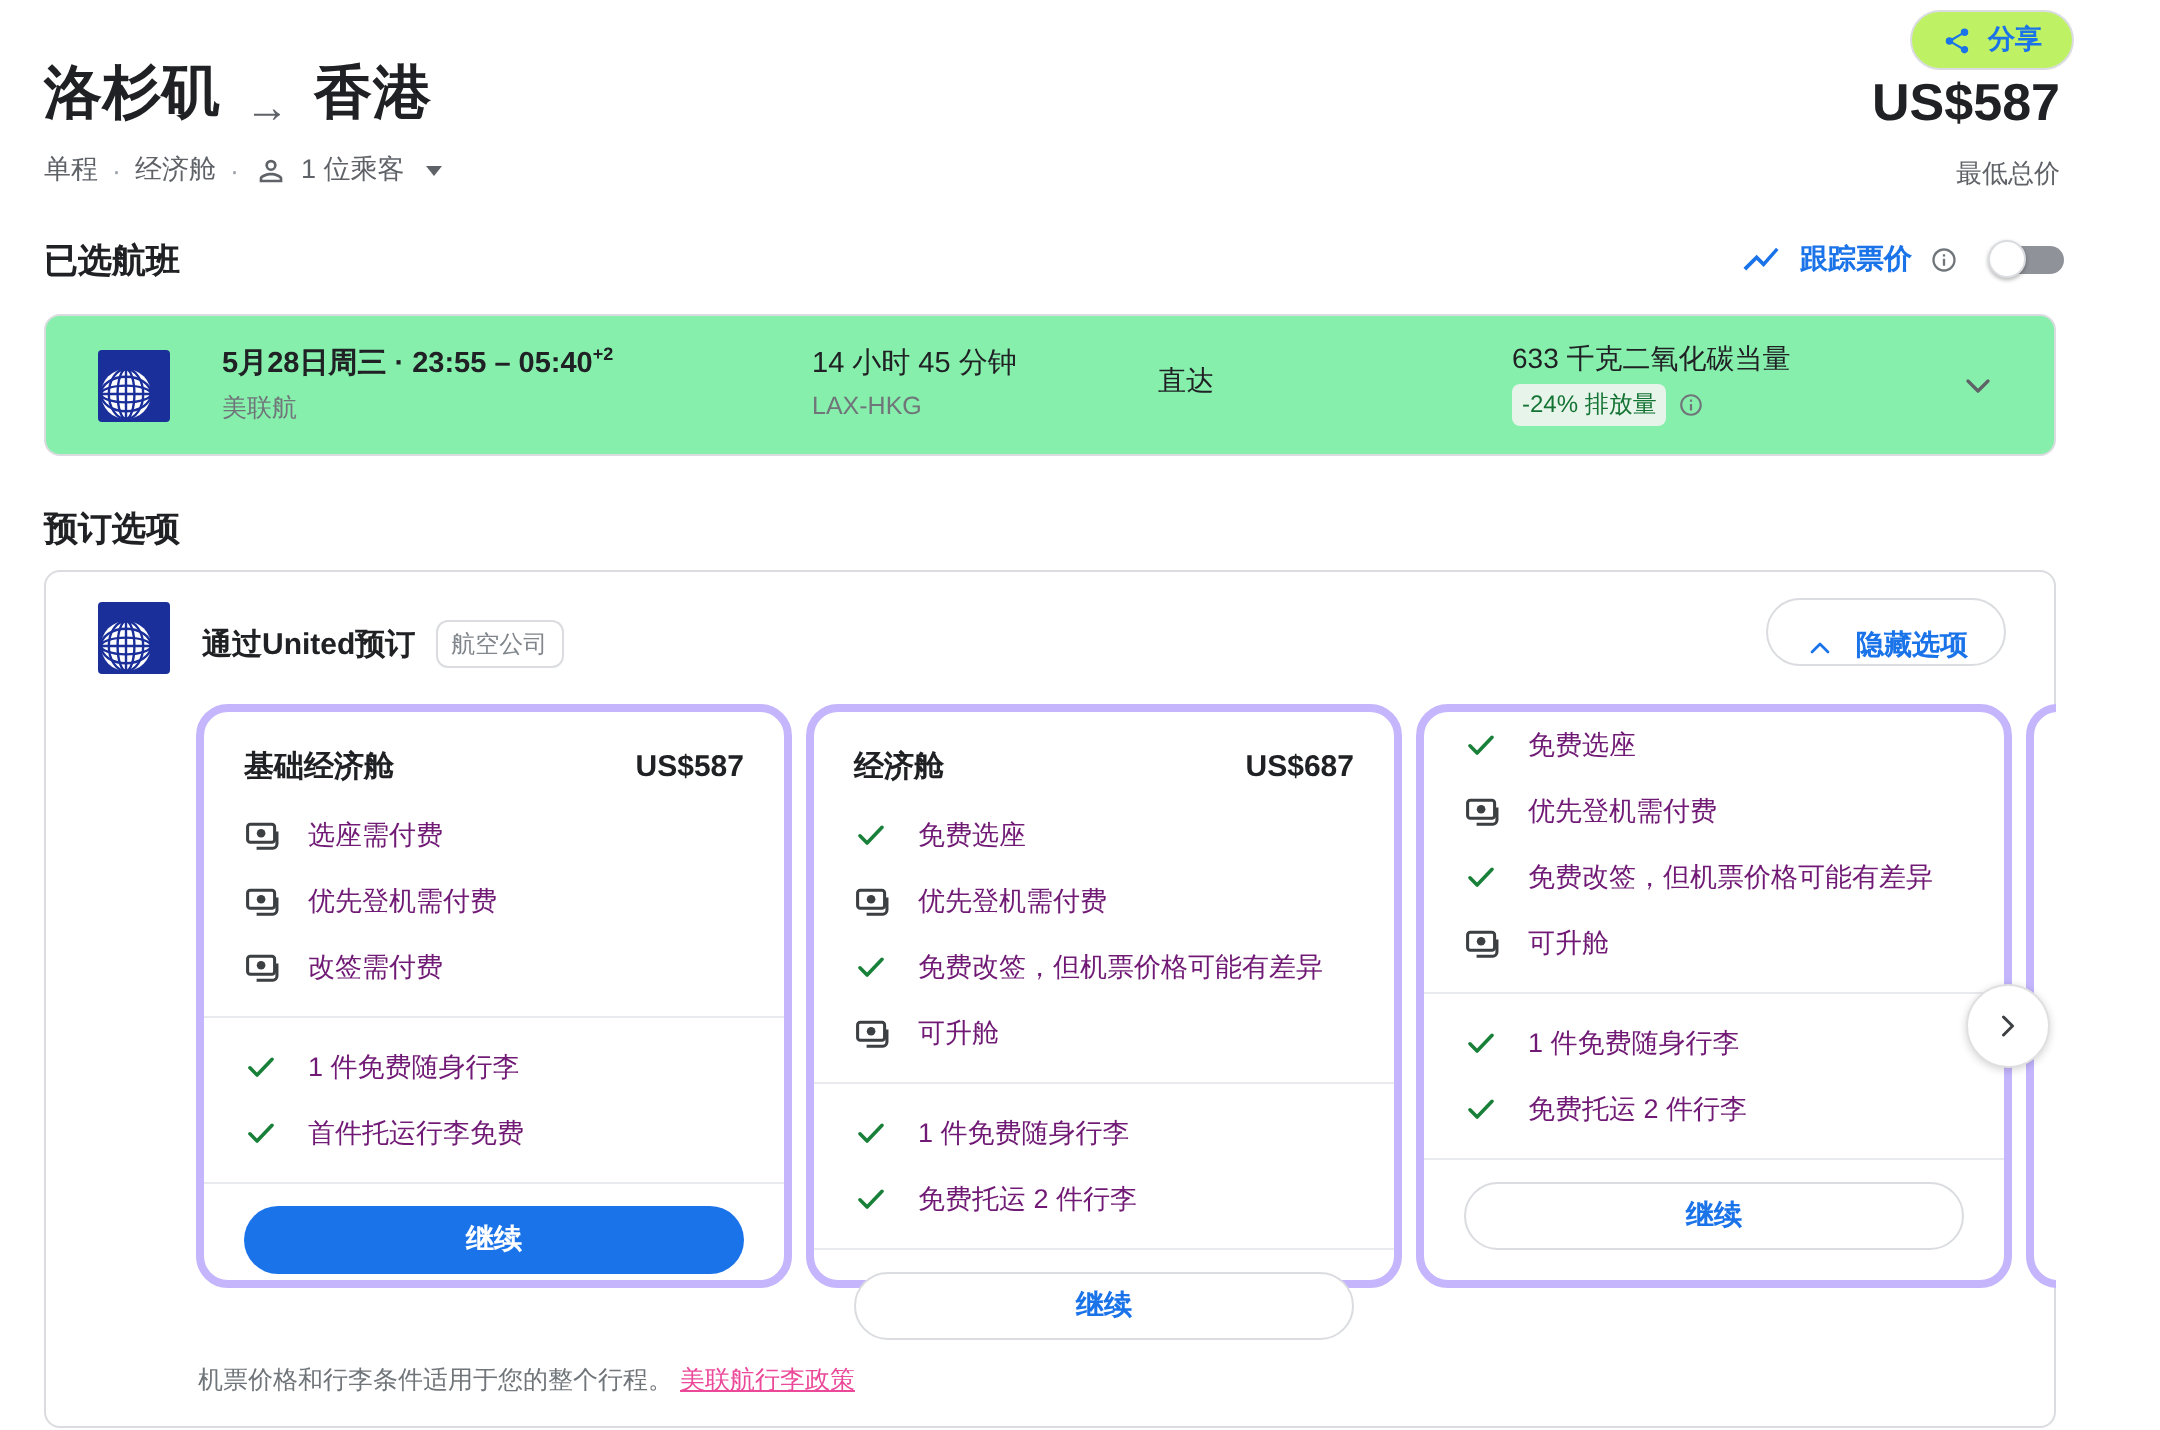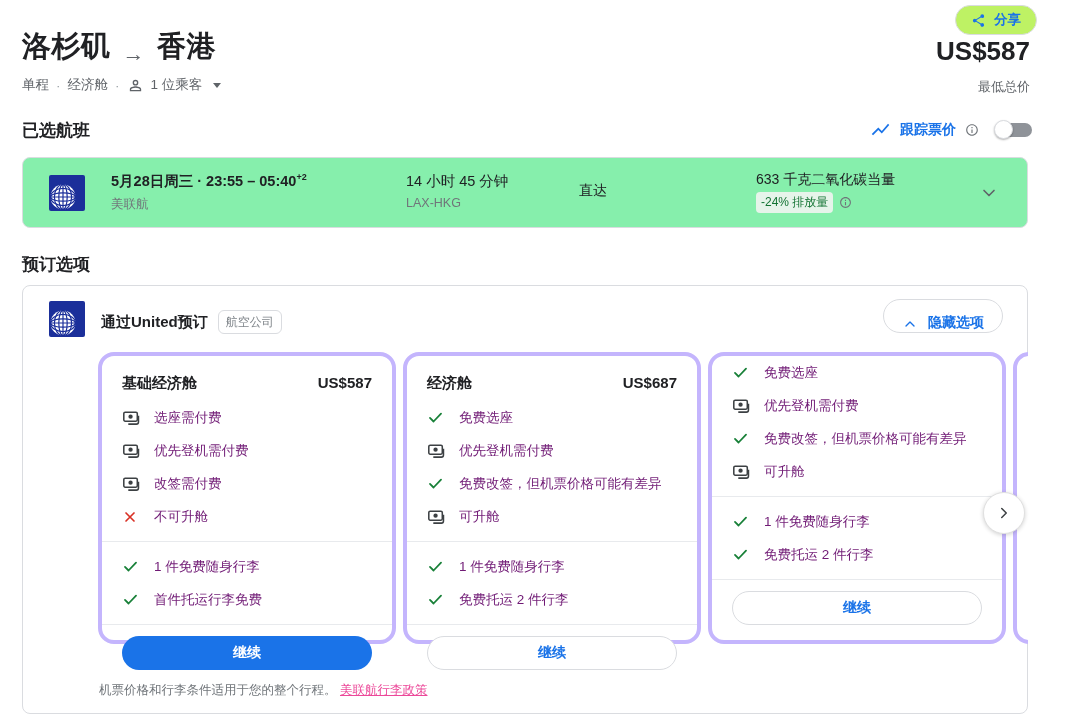--- a/index.html
+++ b/index.html
@@ -231,28 +231,20 @@
         <div class="feat-row">
             <span class="ic">
               <svg width="18" height="18" viewBox="0 0 20 20">
                 <rect x="2" y="3.5" width="15" height="10" rx="1.5" fill="none" stroke="#3c4043" stroke-width="1.7"></rect>
                 <circle cx="9.5" cy="8.5" r="2.4" fill="#3c4043"></circle>
                 <path d="M18.3 7.5v7a2.3 2.3 0 0 1-2.3 2.3H7" fill="none" stroke="#3c4043" stroke-width="1.7"></path>
               </svg>
             </span>
             <span>改签需付费</span>
           </div>
-        <div class="feat-row">
-            <span class="ic">
-              <svg width="16" height="16" viewBox="0 0 20 20">
-                <path d="M5 5l10 10M15 5L5 15" stroke="#d93025" stroke-width="2.1" stroke-linecap="round"></path>
-              </svg>
-            </span>
-            <span>不可升舱</span>
-          </div>
         <hr class="hdiv">
         <div class="feat-row">
             <span class="ic">
               <svg width="17" height="17" viewBox="0 0 20 20">
                 <path d="M3.5 10.5l4.2 4.2L16.5 5.5" fill="none" stroke="#188038" stroke-width="2.1" stroke-linecap="round" stroke-linejoin="round"></path>
               </svg>
             </span>
             <span>1 件免费随身行李</span>
           </div>
         <div class="feat-row">

